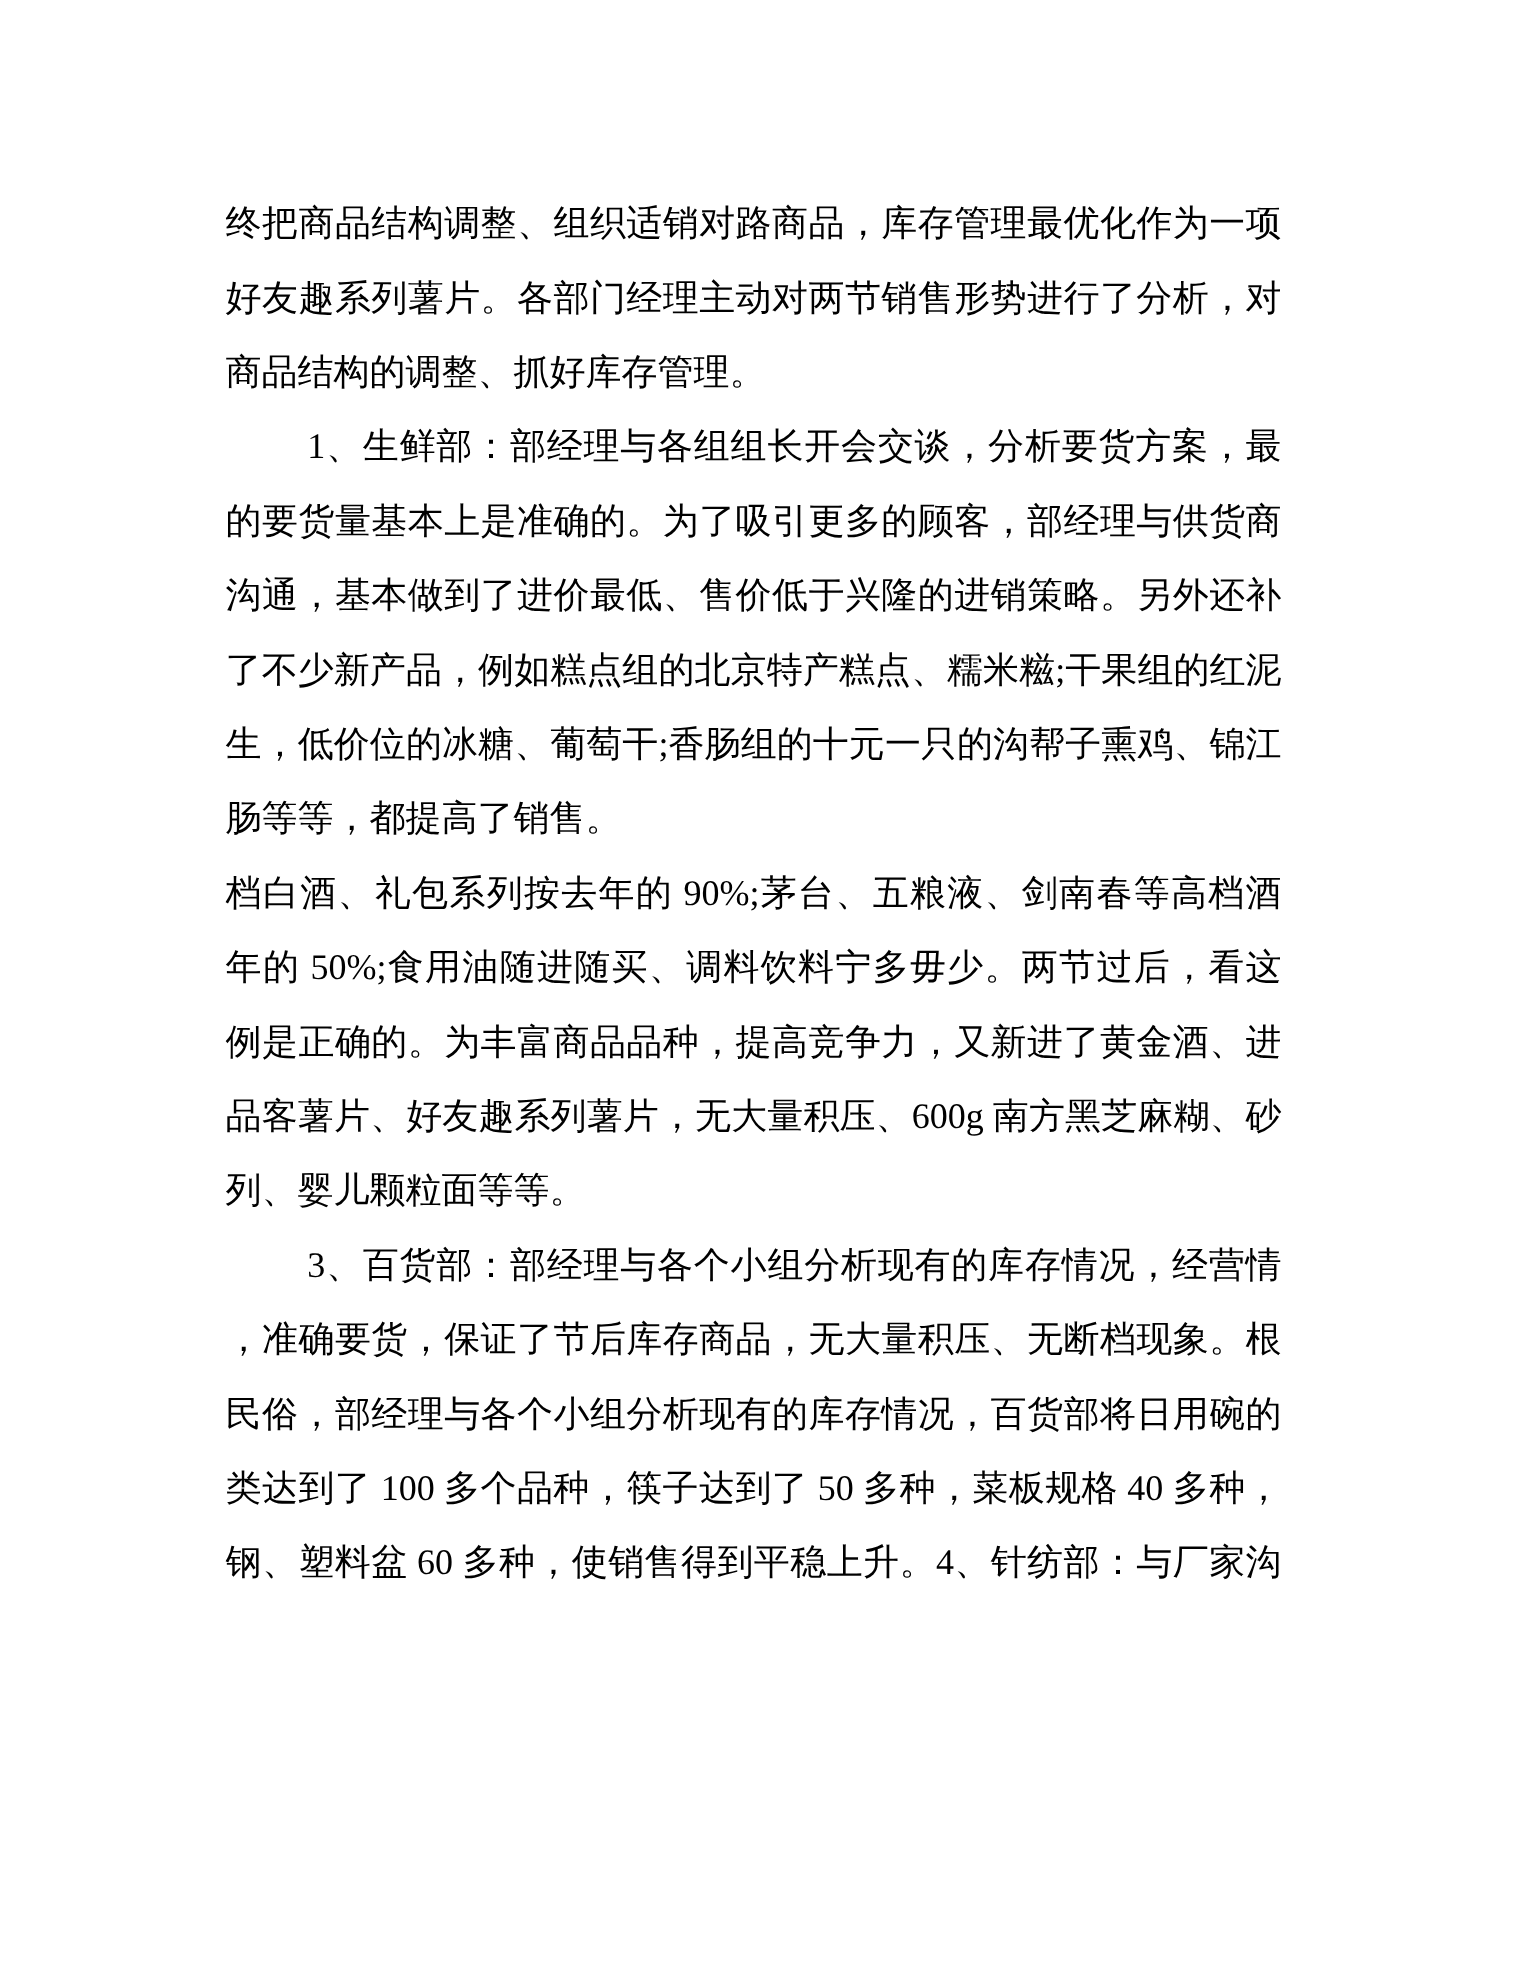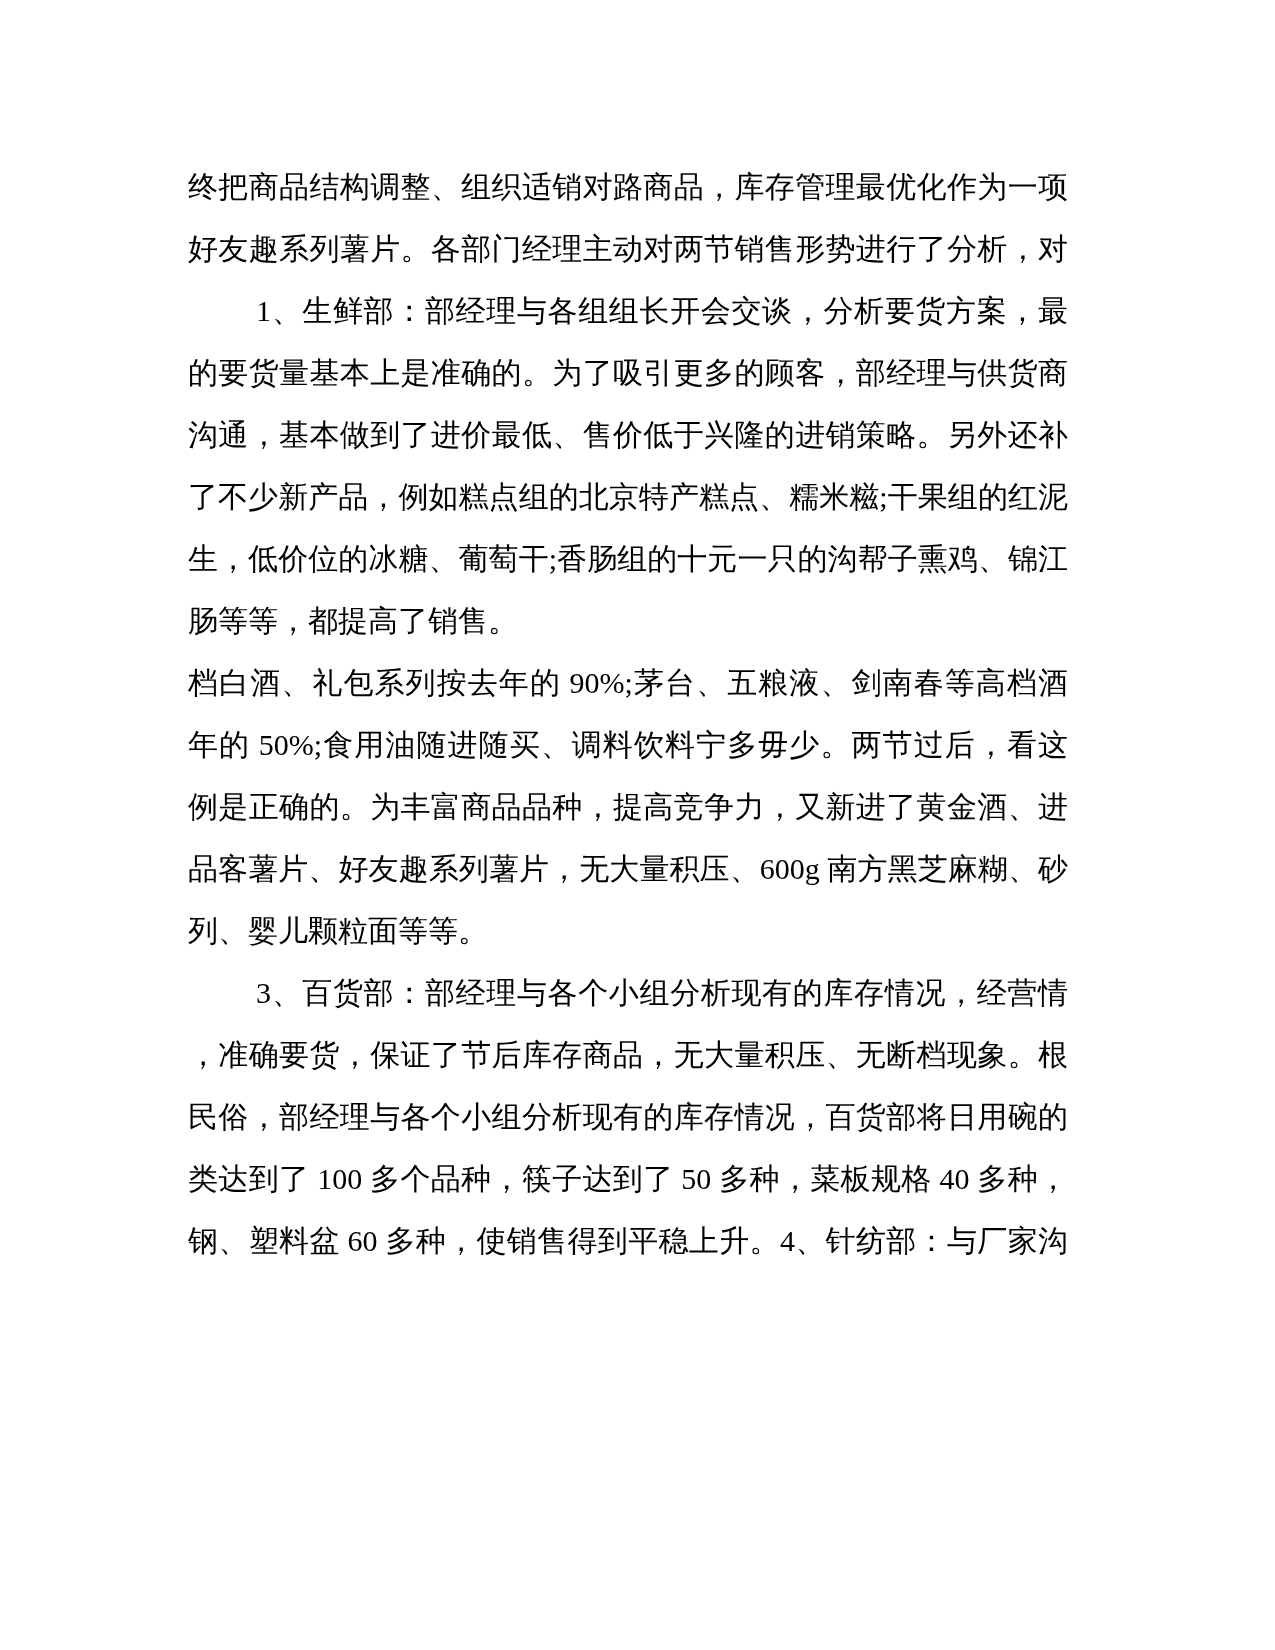--- a/index.html
+++ b/index.html
@@ -45,20 +45,21 @@
 </style>
 </head>
 <body>
 
 <div class="page">
   <div class="content">
 
     <section class="para">
       <div class="line j">终把商品结构调整、组织适销对路商品，库存管理最优化作为一项重</div>
       <div class="line j">好友趣系列薯片。各部门经理主动对两节销售形势进行了分析，对商</div>
+      <div class="line">商品结构的调整、抓好库存管理。</div>
     </section>
 
     <section class="para">
       <div class="line j ind">1、生鲜部：部经理与各组组长开会交谈，分析要货方案，最终</div>
       <div class="line j">的要货量基本上是准确的。为了吸引更多的顾客，部经理与供货商勤</div>
       <div class="line j">沟通，基本做到了进价最低、售价低于兴隆的进销策略。另外还补充</div>
       <div class="line j">了不少新产品，例如糕点组的北京特产糕点、糯米糍;干果组的红泥花</div>
       <div class="line j">生，低价位的冰糖、葡萄干;香肠组的十元一只的沟帮子熏鸡、锦江香</div>
       <div class="line">肠等等，都提高了销售。</div>
     </section>

